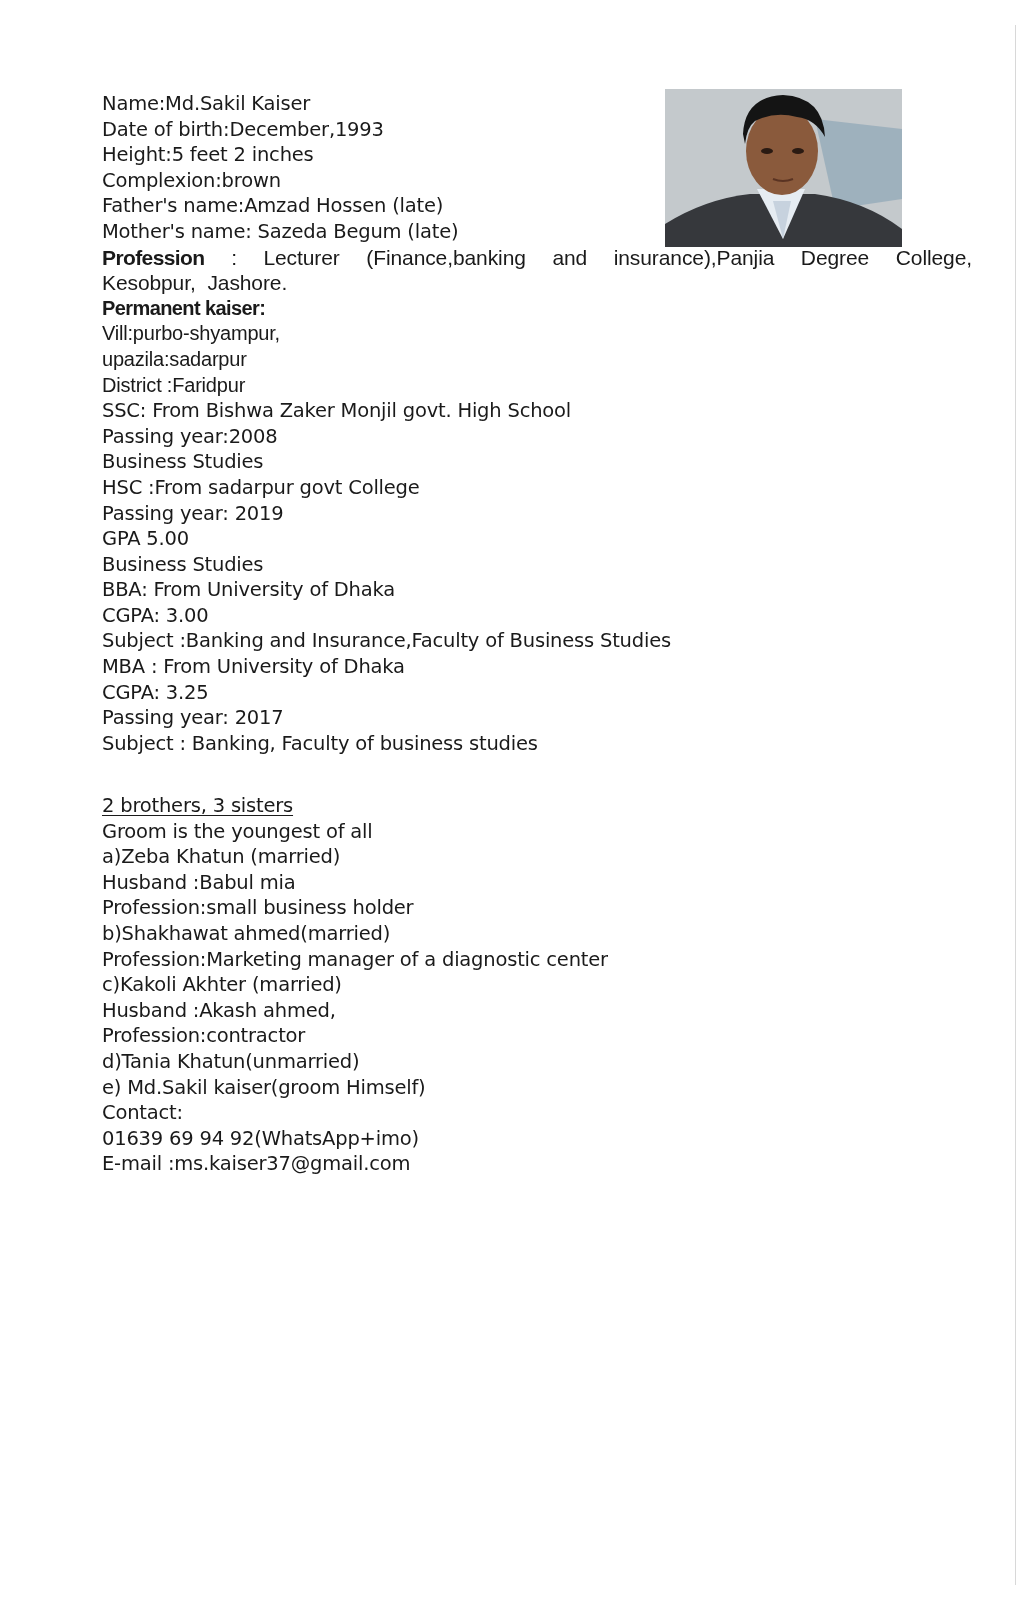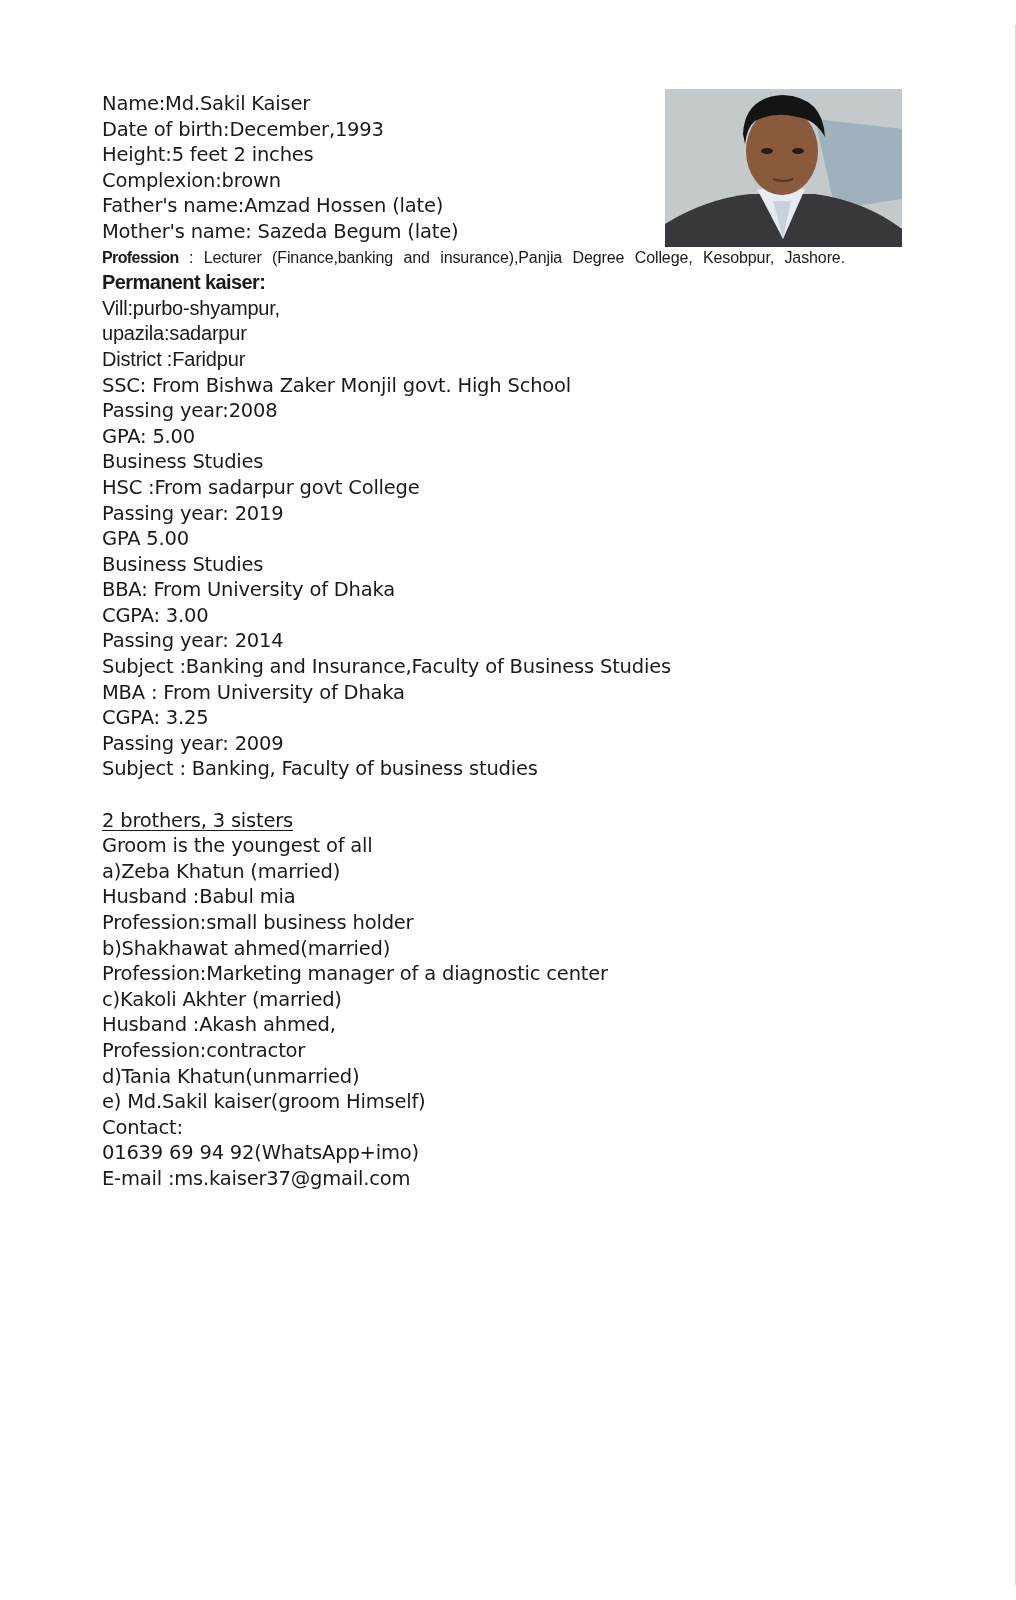--- a/index.html
+++ b/index.html
@@ -4,24 +4,24 @@
 <style>
   html, body { margin: 0; padding: 0; }
   body {
     width: 1016px; height: 1600px; background: #ffffff; position: relative; overflow: hidden;
     font-family: "DejaVu Sans", sans-serif; color: #1a1a1a;
   }
   .edge-line { position: absolute; left: 1015px; top: 25px; width: 1px; height: 1560px; background: #d8d8d8; }
   .doc { position: absolute; left: 102px; top: 91px; width: 870px; }
   .line { font-size: 19.5px; line-height: 25.6px; white-space: nowrap; letter-spacing: -0.2px; }
   .bold { font-weight: bold; letter-spacing: -0.6px; }
-  .justify { white-space: normal; text-align: justify; text-align-last: left; font-family: "Liberation Sans", sans-serif; font-size: 16px; letter-spacing: -0.1px; word-spacing: 6px; }
+  .justify { white-space: normal; text-align: justify; text-align-last: left; font-family: "Liberation Sans", sans-serif; font-size: 21px; letter-spacing: -0.1px; word-spacing: 6px; }
   .narrow { font-family: "Liberation Sans", sans-serif; font-size: 20px; }
   .gap { height: 25.6px; }
-  .underline { text-decoration: underline; text-underline-offset: 3px; }
+  .underline { text-decoration: underline; text-underline-offset: 3px; margin-top: 11px; }
   .photo {
     position: absolute; left: 665px; top: 89px; width: 237px; height: 158px; overflow: hidden;
     background: linear-gradient(160deg, #c9cdd0 0%, #b5bcc2 60%, #a9b1b8 100%);
   }
   .photo svg { display: block; }
 </style>
 </head>
 <body>
 
 <div class="edge-line"></div>
@@ -56,33 +56,31 @@
   <section>
     <div class="line bold narrow">Permanent kaiser:</div>
     <div class="line narrow">Vill:purbo-shyampur,</div>
     <div class="line narrow">upazila:sadarpur</div>
     <div class="line narrow">District :Faridpur</div>
   </section>
 
   <section>
     <div class="line">SSC: From Bishwa Zaker Monjil govt. High School</div>
     <div class="line">Passing year:2008</div>
-    <div class="line">GPA: 5.00</div>
     <div class="line">Business Studies</div>
     <div class="line">HSC :From sadarpur govt College</div>
     <div class="line">Passing year: 2019</div>
     <div class="line">GPA 5.00</div>
     <div class="line">Business Studies</div>
     <div class="line">BBA: From University of Dhaka</div>
     <div class="line">CGPA: 3.00</div>
-    <div class="line">Passing year: 2014</div>
     <div class="line">Subject :Banking and Insurance,Faculty of Business Studies</div>
     <div class="line">MBA : From University of Dhaka</div>
     <div class="line">CGPA: 3.25</div>
-    <div class="line">Passing year: 2009</div>
+    <div class="line">Passing year: 2017</div>
     <div class="line">Subject : Banking, Faculty of business studies</div>
   </section>
 
   <div class="gap"></div>
 
   <section>
     <div class="line underline">2 brothers, 3 sisters</div>
     <div class="line">Groom is the youngest of all</div>
     <div class="line">a)Zeba Khatun (married)</div>
     <div class="line">Husband :Babul mia</div>

